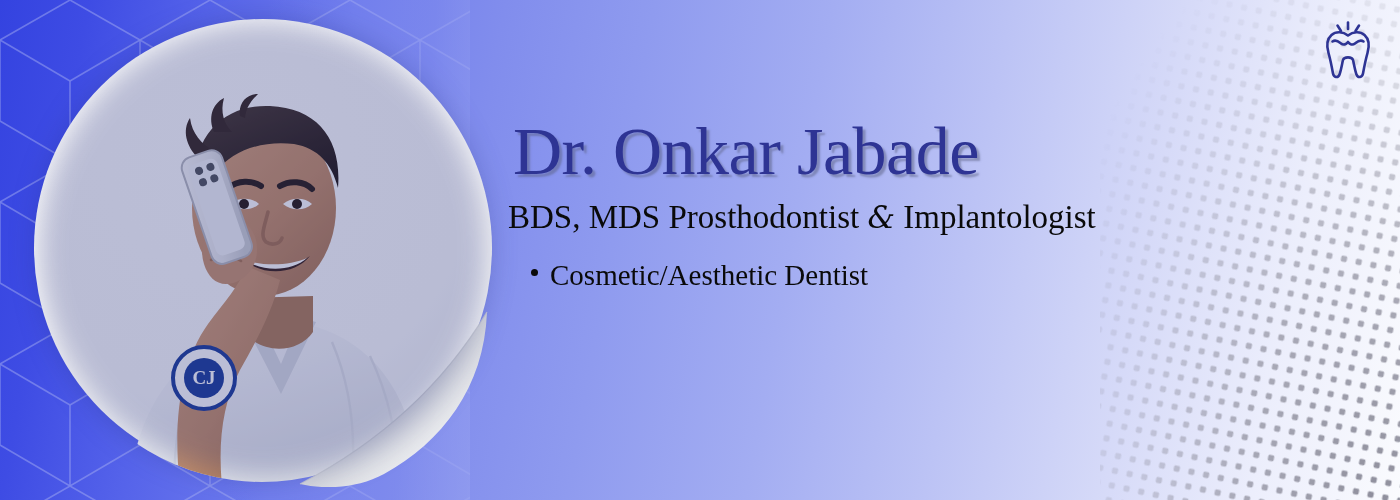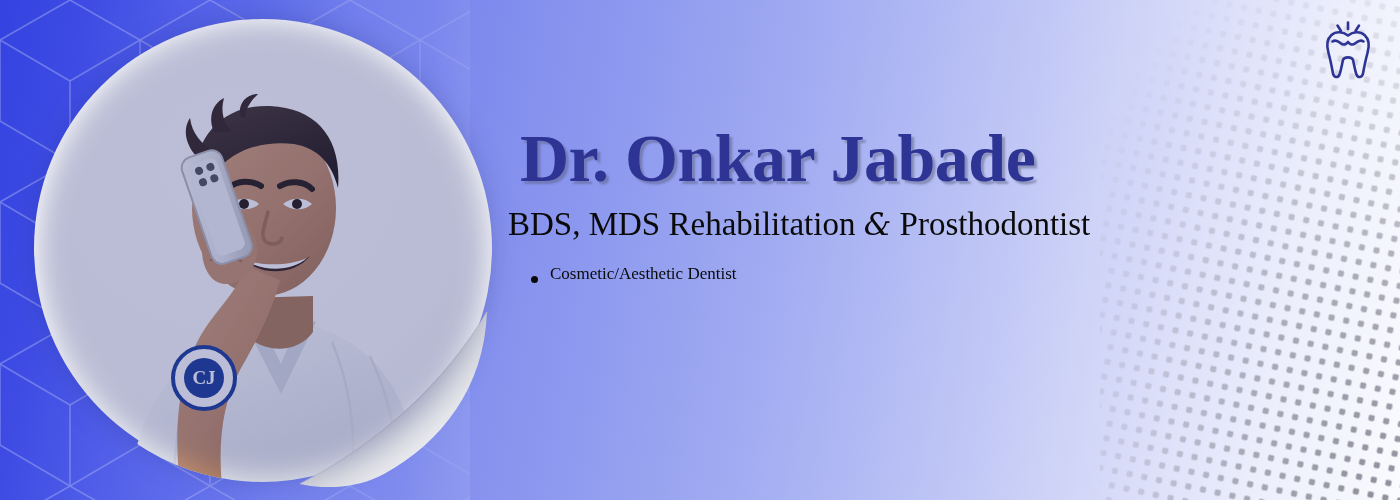--- a/index.html
+++ b/index.html
@@ -77,23 +77,23 @@
   }
 
   
   .content {
     position: absolute;
     left: 508px;
     top: 112px;
     width: 700px;
   }
   .doctor-name {
-    margin: 12px;
+    margin: 5px;
     font-family: "Liberation Serif", serif;
-    font-weight: bold;
+    font-weight: normal;
     font-size: 68px;
     line-height: 1.0;
     letter-spacing: -0.5px;
     color: #2e3494;
     text-shadow: 3px 3px 2px rgba(90, 95, 130, .50);
     white-space: nowrap;
   }
   .credentials {
     margin: 14px 0 0 0;
     font-family: "Liberation Serif", serif;
@@ -109,21 +109,21 @@
   }
   .specialties {
     margin: 18px 0 0 0;
     padding: 0 0 0 42px;
     list-style: none;
     max-width: 600px;
   }
   .specialties li {
     position: relative;
     font-family: "Liberation Serif", serif;
-    font-size: 17px;
+    font-size: 29px;
     line-height: 1.44;
     color: #0a0a0a;
     margin-bottom: 2px;
   }
   .specialties li::before {
     content: "";
     position: absolute;
     left: -19px;
     top: 14px;
     width: 7px;
@@ -330,21 +330,21 @@
       <path d="M268 472
                C 352 428, 414 368, 455 300
                C 452 376, 410 430, 352 462
                C 326 476, 294 478, 268 472 Z" fill="url(#curlGrad)"></path>
       <path d="M268 472 C 352 428, 414 368, 455 300" stroke="#c9ccd2" stroke-width="1.4" fill="none" opacity=".8"></path>
     </svg>
   </div>
 
   <div class="content">
     <h1 class="doctor-name">Dr. Onkar Jabade</h1>
-    <p class="credentials"><span>BDS, MDS Rehabilitation </span><span class="amp">&amp;</span><span> Prosthodontist</span></p>
+    <p class="credentials"><span>BDS, MDS Prosthodontist </span><span class="amp">&amp;</span><span> Implantologist</span></p>
     <ul class="specialties">
       <li>Cosmetic/Aesthetic Dentist</li>
     </ul>
   </div>
 
   <svg class="tooth-logo" viewBox="0 0 60 62" aria-hidden="true">
     <g stroke="#2e3494" stroke-width="2.6" fill="none" stroke-linecap="round" stroke-linejoin="round">
 
       <path d="M19.5 7.5 L23 13"></path>
       <path d="M30 4.5 L30 11"></path>

